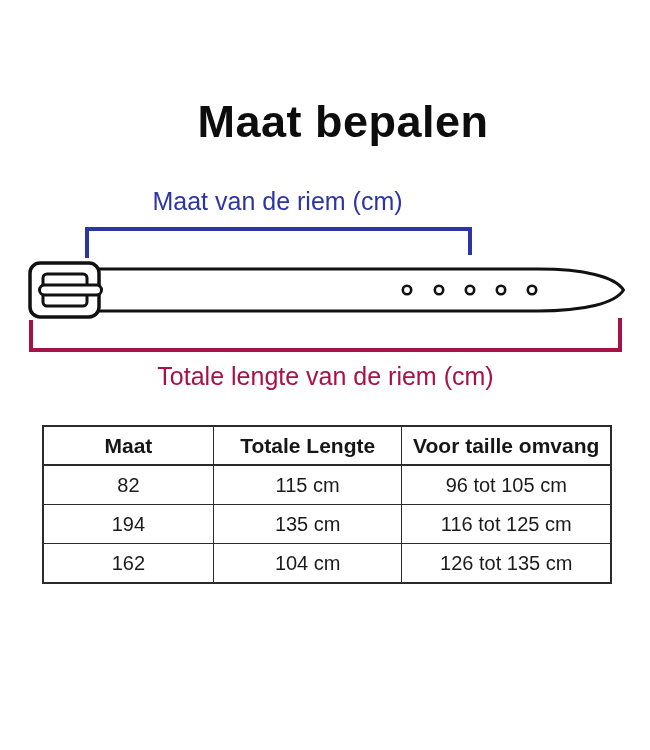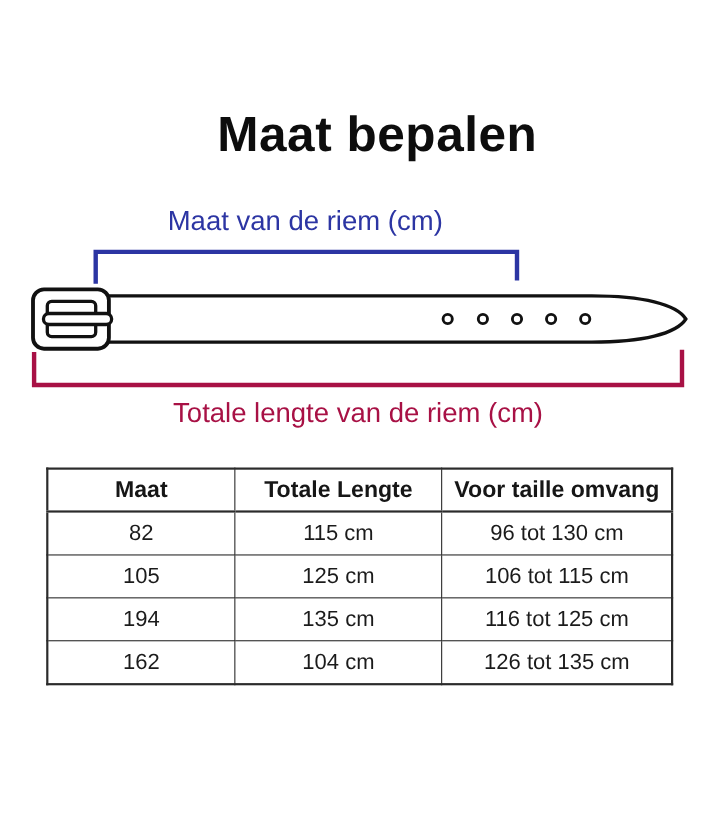--- a/index.html
+++ b/index.html
@@ -101,26 +101,21 @@
       <tr>
         <th>Maat</th>
         <th>Totale Lengte</th>
         <th>Voor taille omvang</th>
       </tr>
     </thead>
     <tbody>
       <tr>
         <td>82</td>
         <td>115 cm</td>
-        <td>96 tot 130 cm</td>
-      </tr>
-      <tr>
-        <td>105</td>
-        <td>125 cm</td>
-        <td>106 tot 115 cm</td>
+        <td>96 tot 105 cm</td>
       </tr>
       <tr>
         <td>194</td>
         <td>135 cm</td>
         <td>116 tot 125 cm</td>
       </tr>
       <tr>
         <td>162</td>
         <td>104 cm</td>
         <td>126 tot 135 cm</td>

